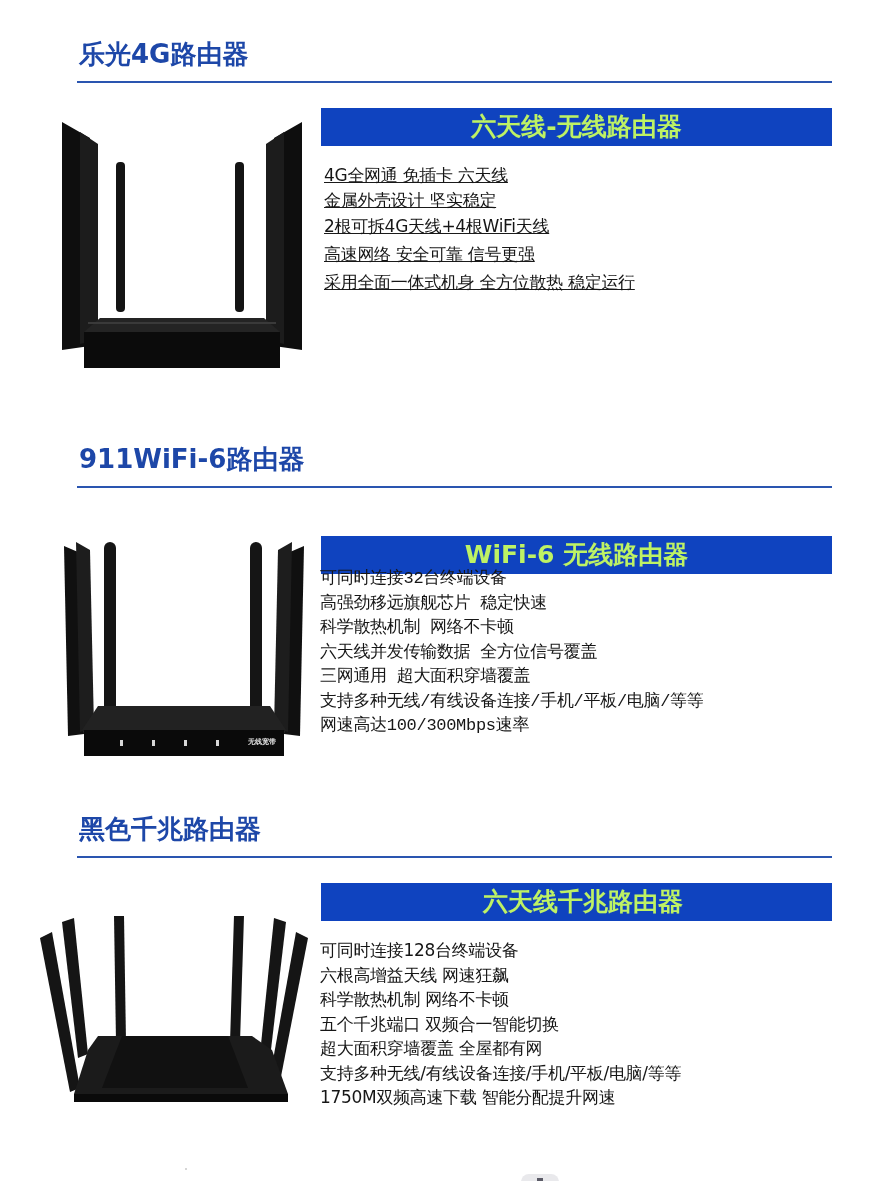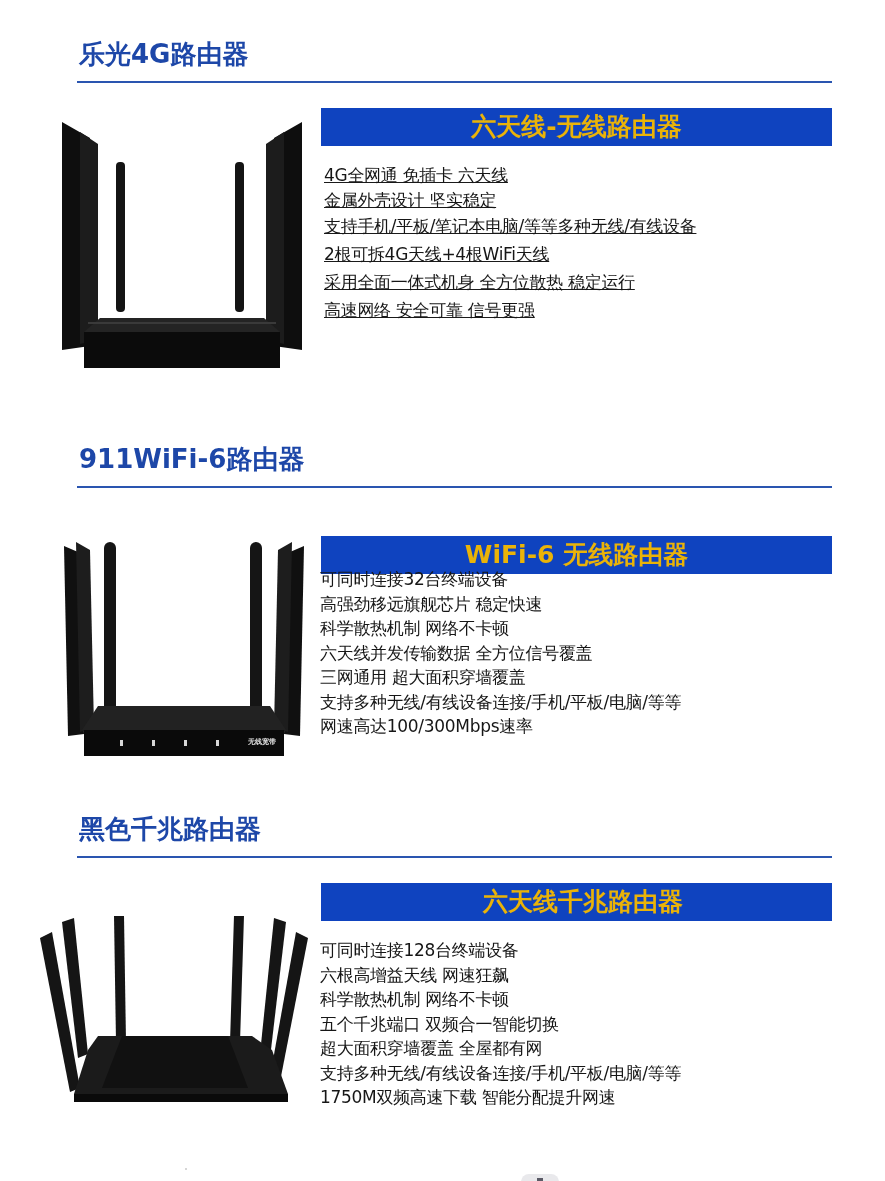--- a/index.html
+++ b/index.html
@@ -10,21 +10,21 @@
     .sec-title {
       position: absolute; left: 79px;
       font-size: 26px; font-weight: bold; color: #1d47a8;
       letter-spacing: 0px; line-height: 32px; white-space: nowrap;
     }
     .sec-rule {
       position: absolute; left: 77px; width: 755px; height: 2px; background: #2a55b0;
     }
     .banner {
       position: absolute; left: 321px; width: 511px; height: 38px;
-      background: #0f43bf; color: #eab308;
+      background: #0f43bf; color: #bef264;
       font-size: 25px; font-weight: bold; text-align: center; line-height: 38px;
       white-space: nowrap;
     }
     .features { position: absolute; left: 324px; list-style: none; }
     .features li {
       font-size: 17px; line-height: 24.5px; color: #161616; white-space: nowrap;
       letter-spacing: -0.3px;
     }
     .product-img { position: absolute; }
     .product-img svg { display: block; }
@@ -62,24 +62,23 @@
 
       <rect x="26" y="214" width="196" height="36" fill="#0b0b0b"></rect>
     </svg>
   </div>
 
   <div class="banner" style="top:108px;">六天线-无线路由器</div>
 
   <ul class="features" style="top:163px;text-decoration:underline;">
     <li>4G全网通 免插卡 六天线</li>
     <li>金属外壳设计 坚实稳定</li>
-    <li style="line-height:28px;">支持手机/平板/笔记本电脑/等等多种无线/有线设备</li>
     <li style="line-height:28px;">2根可拆4G天线+4根WiFi天线</li>
+    <li style="line-height:28px;">高速网络 安全可靠 信号更强</li>
     <li style="line-height:28px;">采用全面一体式机身 全方位散热 稳定运行</li>
-    <li style="line-height:28px;">高速网络 安全可靠 信号更强</li>
   </ul>
 </div>
 
 <div class="section">
   <div class="sec-title" style="top:443px;">911WiFi-6路由器</div>
   <div class="sec-rule" style="top:486px;"></div>
 
   <div class="product-img" style="left:62px; top:540px;">
     <svg width="244" height="218" viewBox="0 0 244 218">
 
@@ -98,21 +97,21 @@
       <rect x="58" y="200" width="3" height="6" fill="#d8d8d8"></rect>
       <rect x="90" y="200" width="3" height="6" fill="#d8d8d8"></rect>
       <rect x="122" y="200" width="3" height="6" fill="#d8d8d8"></rect>
       <rect x="154" y="200" width="3" height="6" fill="#d8d8d8"></rect>
       <text x="186" y="204" font-size="7" fill="#e0e0e0" font-family="DejaVu Sans, sans-serif" font-weight="bold">无线宽带</text>
     </svg>
   </div>
 
   <div class="banner" style="top:536px;">WiFi-6 无线路由器</div>
 
-  <ul class="features" style="top:567px; left:320px;">
+  <ul class="features" style="top:567px; left:320px;font-family:Liberation Mono, monospace;">
     <li>可同时连接32台终端设备</li>
     <li>高强劲移远旗舰芯片 稳定快速</li>
     <li>科学散热机制 网络不卡顿</li>
     <li>六天线并发传输数据 全方位信号覆盖</li>
     <li>三网通用 超大面积穿墙覆盖</li>
     <li>支持多种无线/有线设备连接/手机/平板/电脑/等等</li>
     <li>网速高达100/300Mbps速率</li>
   </ul>
 </div>
 

